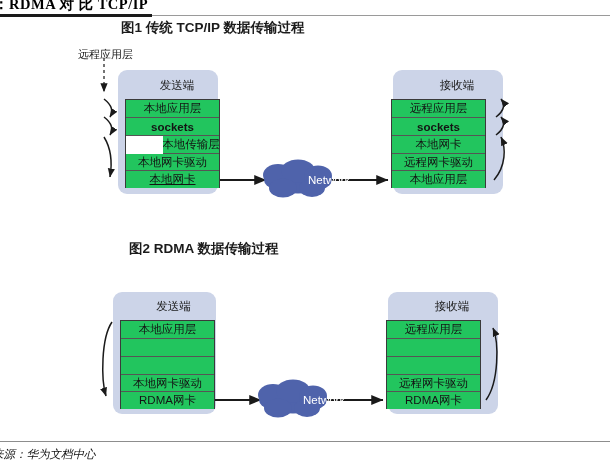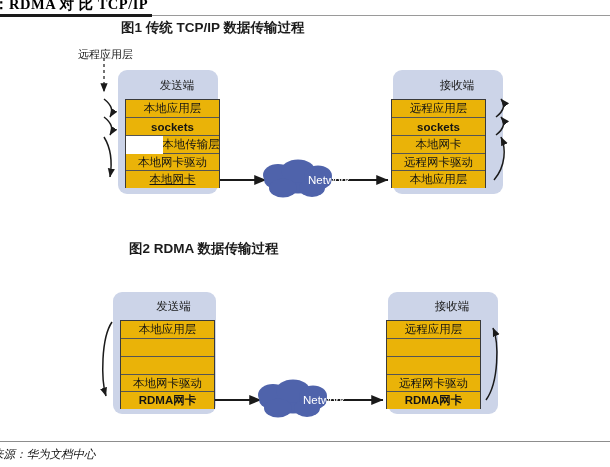--- a/index.html
+++ b/index.html
@@ -87,41 +87,40 @@
     margin-left: 18px;
   }
 
   
   .stack {
     position: absolute;
     background: #ffffff;
     border: 1.4px solid #3a3a3a;
   }
   .layer {
-    background: #eab308;
+    background: #22c55e;
     border-bottom: 1.1px solid #555555;
     display: flex;
     align-items: center;
     justify-content: center;
     font-family: "Liberation Serif", "DejaVu Serif", serif;
     font-size: 11.5px;
     color: #141414;
     white-space: nowrap;
     overflow: hidden;
   }
   .layer:last-child { border-bottom: none; }
   .layer.latin {
     font-family: "Liberation Sans", "DejaVu Sans", sans-serif;
     font-weight: bold;
     font-size: 11.5px;
   }
   .layer.mixed {
     font-family: "Liberation Sans", "DejaVu Sans", sans-serif;
     font-size: 11.5px;
-    font-weight: bold;
   }
   .layer.empty { color: transparent; }
 
   
   .cloud-label {
     position: absolute;
     text-align: center;
     font-family: "Liberation Sans", "DejaVu Sans", sans-serif;
     font-size: 11.5px;
     color: #ffffff;

